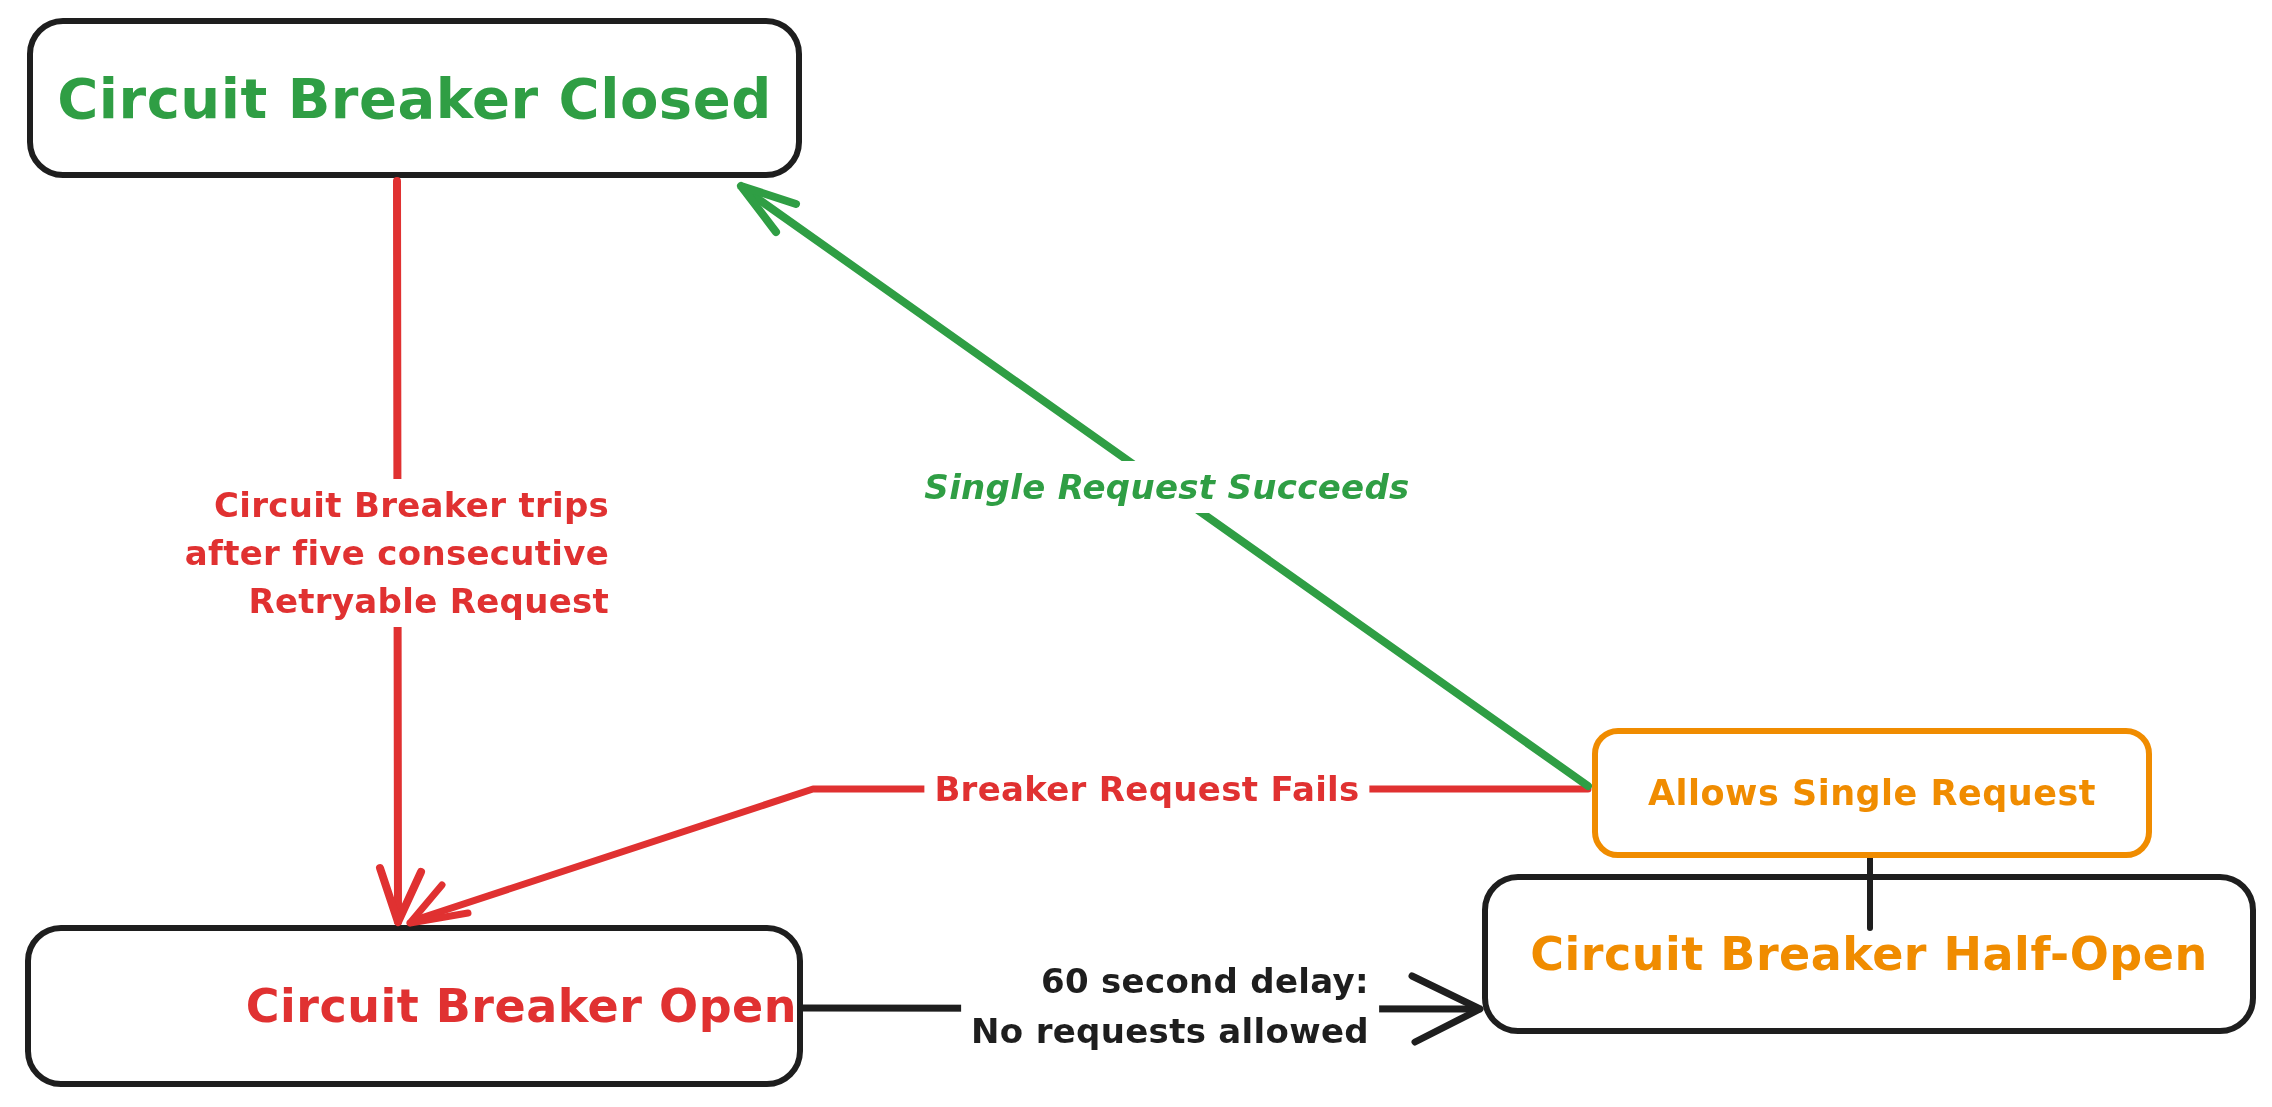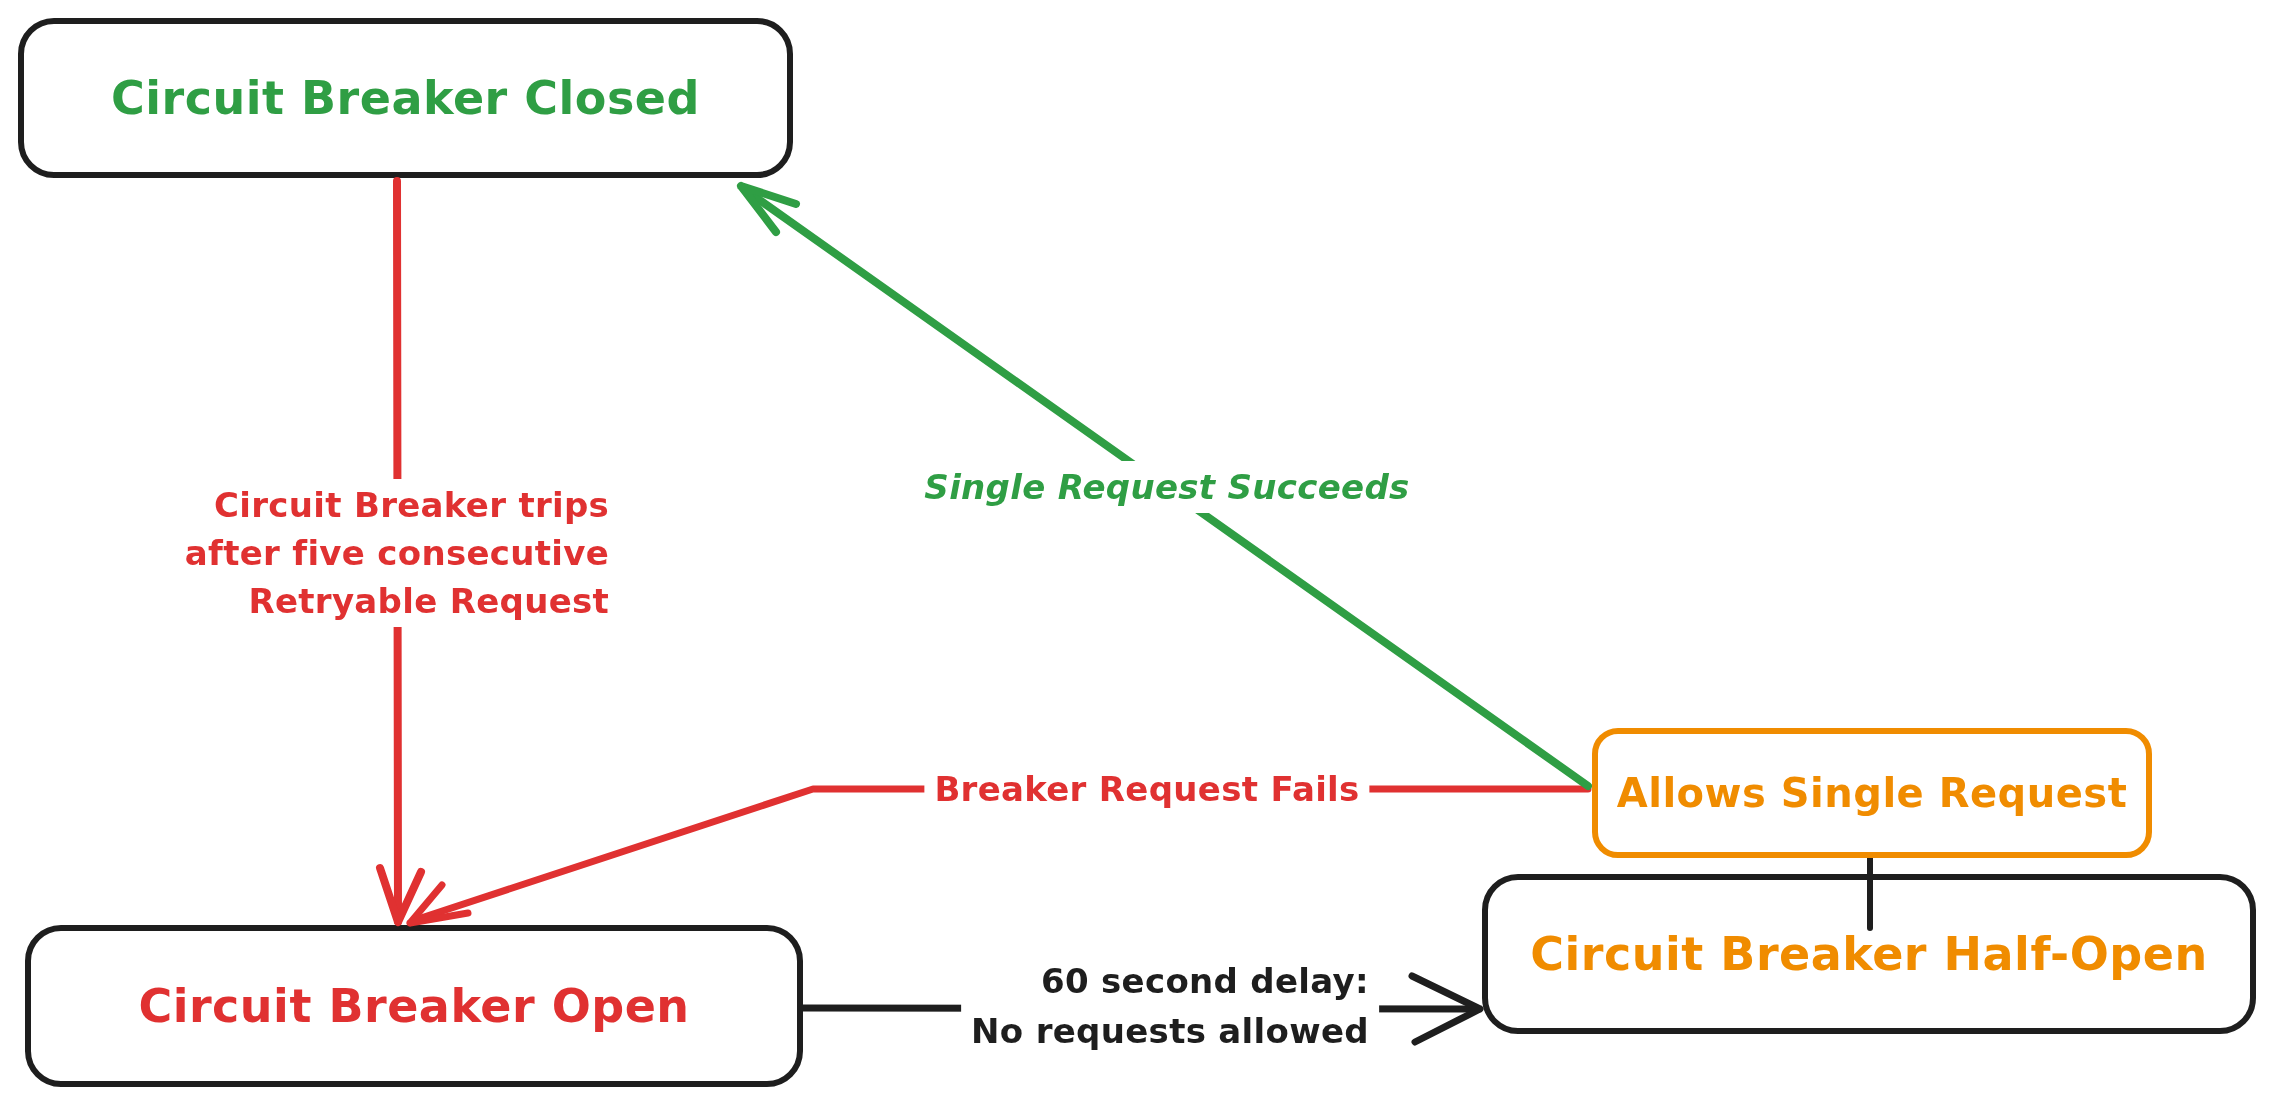--- a/index.html
+++ b/index.html
@@ -36,26 +36,26 @@
     background: #ffffff;
     border: 6px solid var(--black);
     border-radius: 36px;
     display: flex;
     align-items: center;
     justify-content: center;
     text-align: center;
     font-weight: 700;
     letter-spacing: 0.5px;
   }
-  .node-closed    { left: 18px;  top: 18px;  width: 763px; height: 148px; font-size: 46px; color: var(--green); }
-  .node-open      { left: 25px;  top: 925px; width: 766px; height: 150px; font-size: 46px; color: var(--red); }
+  .node-closed    { left: 27px;  top: 18px;  width: 763px; height: 148px; font-size: 56px; color: var(--green); }
+  .node-open      { left: 25px;  top: 925px; width: 766px; height: 150px; font-size: 46px; color: var(--red); justify-content: flex-end; }
   .node-half-open { left: 1482px;top: 874px; width: 762px; height: 148px; font-size: 46px; color: var(--orange); }
   .node-allows {
     left: 1592px; top: 728px; width: 548px; height: 118px;
-    font-size: 40px; color: var(--orange);
+    font-size: 35px; color: var(--orange);
     border-color: var(--orange);
     border-radius: 26px;
     z-index: 3;
   }
 
   .edge-label {
     position: absolute;
     z-index: 4;
     background: #ffffff;
     transform: translate(-50%, -50%);

